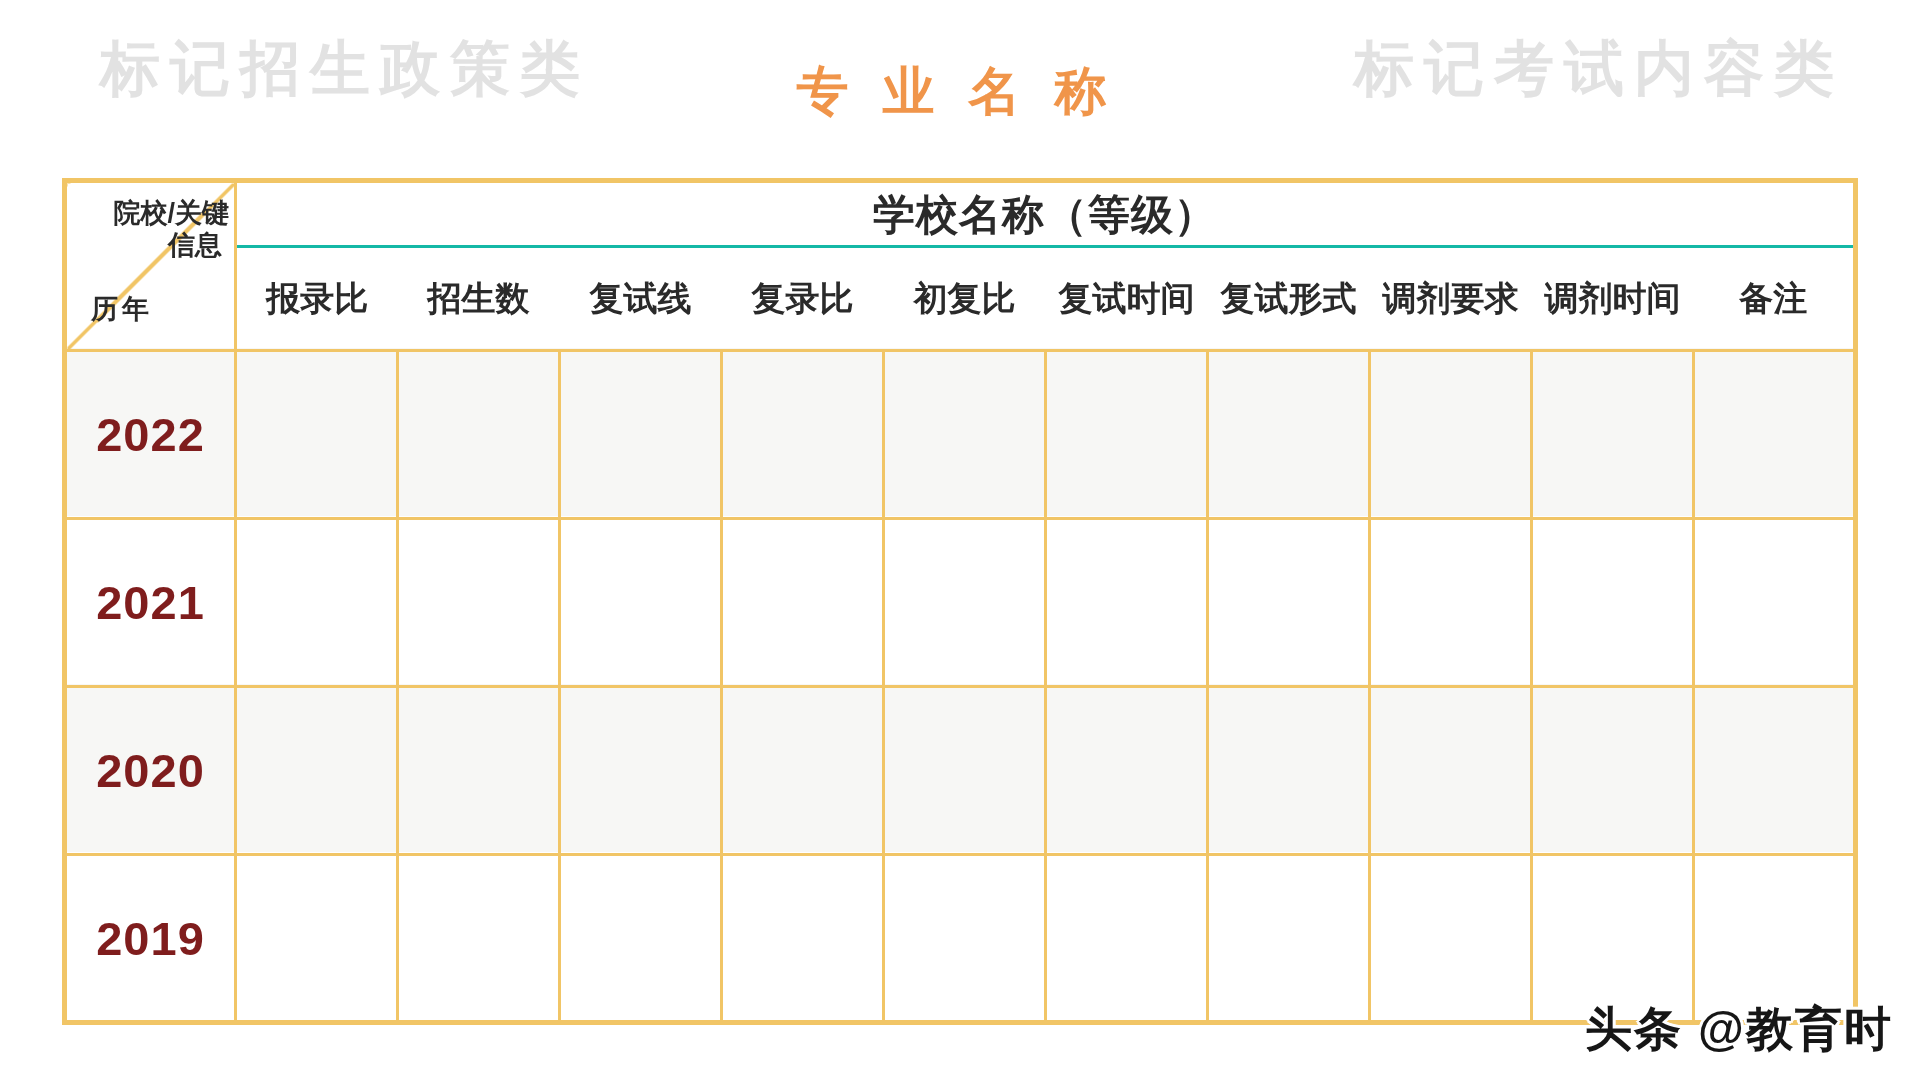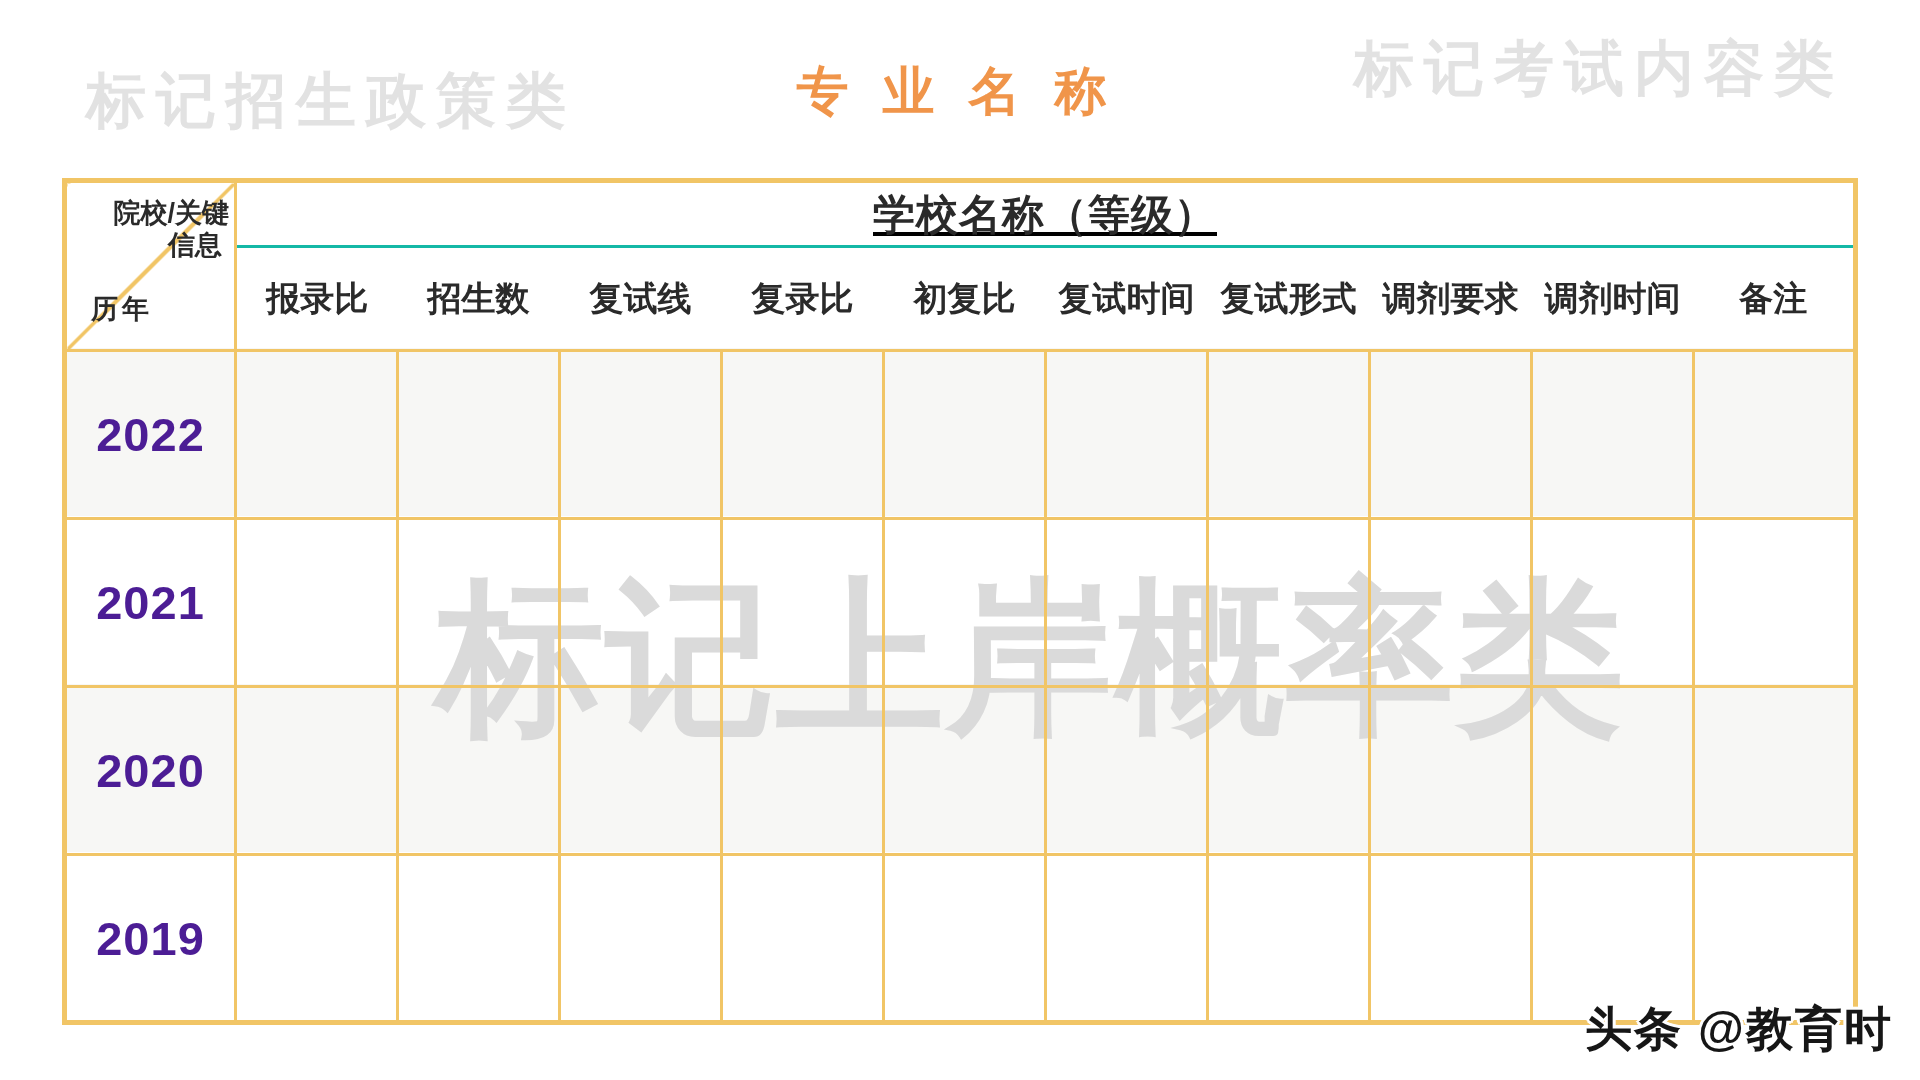--- a/index.html
+++ b/index.html
@@ -5,21 +5,21 @@
   * { margin: 0; padding: 0; box-sizing: border-box; }
   html, body { width: 1920px; height: 1080px; background: #ffffff; overflow: hidden; position: relative;
                font-family: "Liberation Sans", sans-serif; }
 
   
   .wm-top {
     position: absolute; top: 34px;
     font-size: 60px; font-weight: bold; letter-spacing: 10px;
     color: #e2e2e2; white-space: nowrap; line-height: 1.15;
   }
-  .wm-top.left  { left: 86px; margin-top: 32px; }
+  .wm-top.left  { left: 100px; }
   .wm-top.right { left: 1354px; }
 
   .page-title {
     position: absolute; top: 62px; left: 50%; transform: translateX(-50%);
     font-family: "DejaVu Serif", "Liberation Serif", serif;
     font-size: 52px; font-weight: bold; letter-spacing: 34px; text-indent: 17px;
     color: #f0954a; white-space: nowrap; line-height: 1.1;
   }
 
   
@@ -51,40 +51,40 @@
     position: relative; border-right: 3px solid #f1c566; border-bottom: 3px solid #f1c566;
     background-image: linear-gradient(to bottom right,
       transparent calc(50% - 2px), #f1c566 calc(50% - 2px),
       #f1c566 calc(50% + 2px), transparent calc(50% + 2px));
   }
   .corner-line1 { position: absolute; top: 12px;  right: 5px;  font-size: 27px; font-weight: bold; color: #2a2a2a; }
   .corner-line2 { position: absolute; top: 44px;  right: 12px; font-size: 27px; font-weight: bold; color: #2a2a2a; margin-left: 8px; }
   .corner-bottom{ position: absolute; bottom: 22px; left: 24px; font-size: 27px; font-weight: bold; color: #2a2a2a; letter-spacing: 4px; margin-top: 29px; }
 
   
-  tr.group-row { height: 66px; text-decoration: underline; }
+  tr.group-row { height: 66px; }
   th.group-header {
     border-bottom: 3px solid #14b8a6;
     font-size: 42px; font-weight: bold; color: #2a2a2a;
     text-align: center; vertical-align: bottom; padding-bottom: 2px; letter-spacing: 1px;
   }
 
   
   tr.colhead-row { height: 104px; }
   th.colhead {
     border-bottom: 3px solid #f1c566;
     font-size: 34px; font-weight: bold; color: #2a2a2a;
     text-align: center; vertical-align: middle; padding: 12px 2px; white-space: nowrap;
   }
 
   
   tr.body-row { height: 168px; }
   th.year {
     border: 3px solid #f1c566;
-    font-size: 47px; font-weight: bold; color: #4c1d95;
+    font-size: 47px; font-weight: bold; color: #7f1d1d;
     text-align: center; vertical-align: middle; letter-spacing: 1px;
   }
   td.cell { border: 3px solid #f1c566; }
 
   
   .brand {
     position: absolute; left: 1585px; top: 998px; z-index: 5;
     font-size: 47px; font-weight: bold; color: #161616; white-space: nowrap; letter-spacing: 2px;
     text-shadow: -3px 0 0 #fff, 3px 0 0 #fff, 0 -3px 0 #fff, 0 3px 0 #fff,
                  -2px -2px 0 #fff, 2px 2px 0 #fff, -2px 2px 0 #fff, 2px -2px 0 #fff;
@@ -93,21 +93,20 @@
 </head>
 <body>
 
 <div class="wm-top left">标记招生政策类</div>
 <div class="page-title">专业名称</div>
 <div class="wm-top right">标记考试内容类</div>
 
 <div class="table-wrap">
   <div class="stripe s1"></div>
   <div class="stripe s2"></div>
-  <div class="wm-center">标记上岸概率类</div>
 
   <table class="sheet">
     <colgroup>
       <col class="year-col">
       <col>
         <col>
         <col>
         <col>
         <col>
         <col>

